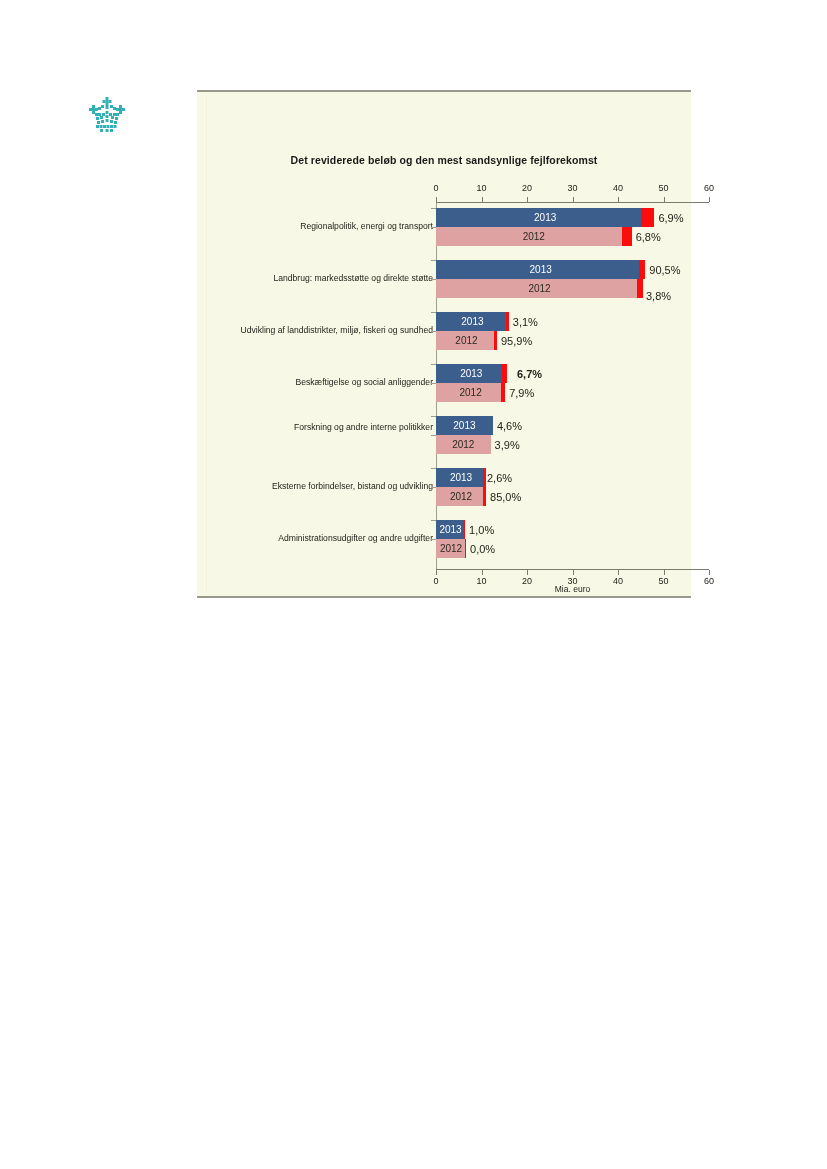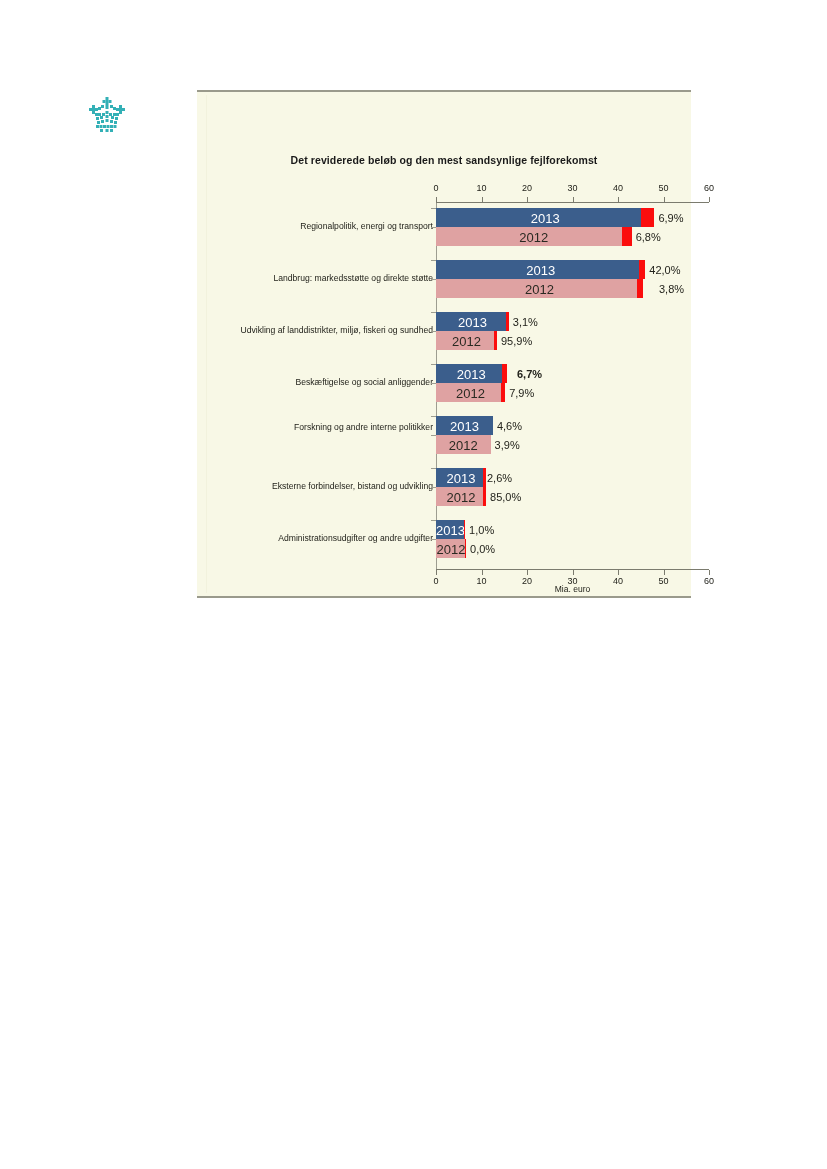--- a/index.html
+++ b/index.html
@@ -167,21 +167,21 @@
   .bar.y2013 { background: #3b5e8c; }
   .bar.y2012 { background: #dfa2a2; }
 
   .bar .series-label {
     position: absolute;
     left: 0;
     right: 0;
     top: 50%;
     transform: translateY(-50%);
     text-align: center;
-    font-size: 13px;
+    font-size: 10px;
     line-height: 1;
   }
   .bar.y2013 .series-label { color: #ffffff; }
   .bar.y2012 .series-label { color: #2a2a22; }
 
   .err {
     position: absolute;
     top: 0;
     height: 19px;
     background: #fb0d0d;
@@ -323,29 +323,29 @@
             </div>
           </div>
           <div class="group" style="top: 168px; height: 38px;">
             <div class="cat-label" style="top: 13px;">Landbrug: markedsstøtte og direkte støtte</div>
             <div class="tickmark" style="top: 0px;"></div>
             <div class="bar-row" style="top: 0px; width: 273px;">
               <div class="bar y2013" style="width: 209.3px;">
                 <span class="series-label">2013</span>
               </div>
               <div class="err" style="left: 202.93px; width: 6.37px;"></div>
-              <div class="pct" style="left: 213.3px;">42,0%</div>
+              <div class="pct" style="left: 213.3px;">90,5%</div>
             </div>
             <div class="tickmark" style="top: 19px;"></div>
             <div class="bar-row" style="top: 19px; width: 273px;">
               <div class="bar y2012" style="width: 207.025px;">
                 <span class="series-label">2012</span>
               </div>
               <div class="err" style="left: 200.655px; width: 6.37px;"></div>
-              <div class="pct" style="left: 223px;">3,8%</div>
+              <div class="pct" style="left: 210px; margin-top: 7px;">3,8%</div>
             </div>
           </div>
           <div class="group" style="top: 220px; height: 38px;">
             <div class="cat-label" style="top: 13px;">Udvikling af landdistrikter, miljø, fiskeri og sundhed</div>
             <div class="tickmark" style="top: 0px;"></div>
             <div class="bar-row" style="top: 0px; width: 273px;">
               <div class="bar y2013" style="width: 72.8px;">
                 <span class="series-label">2013</span>
               </div>
               <div class="err" style="left: 69.615px; width: 3.185px;"></div>

